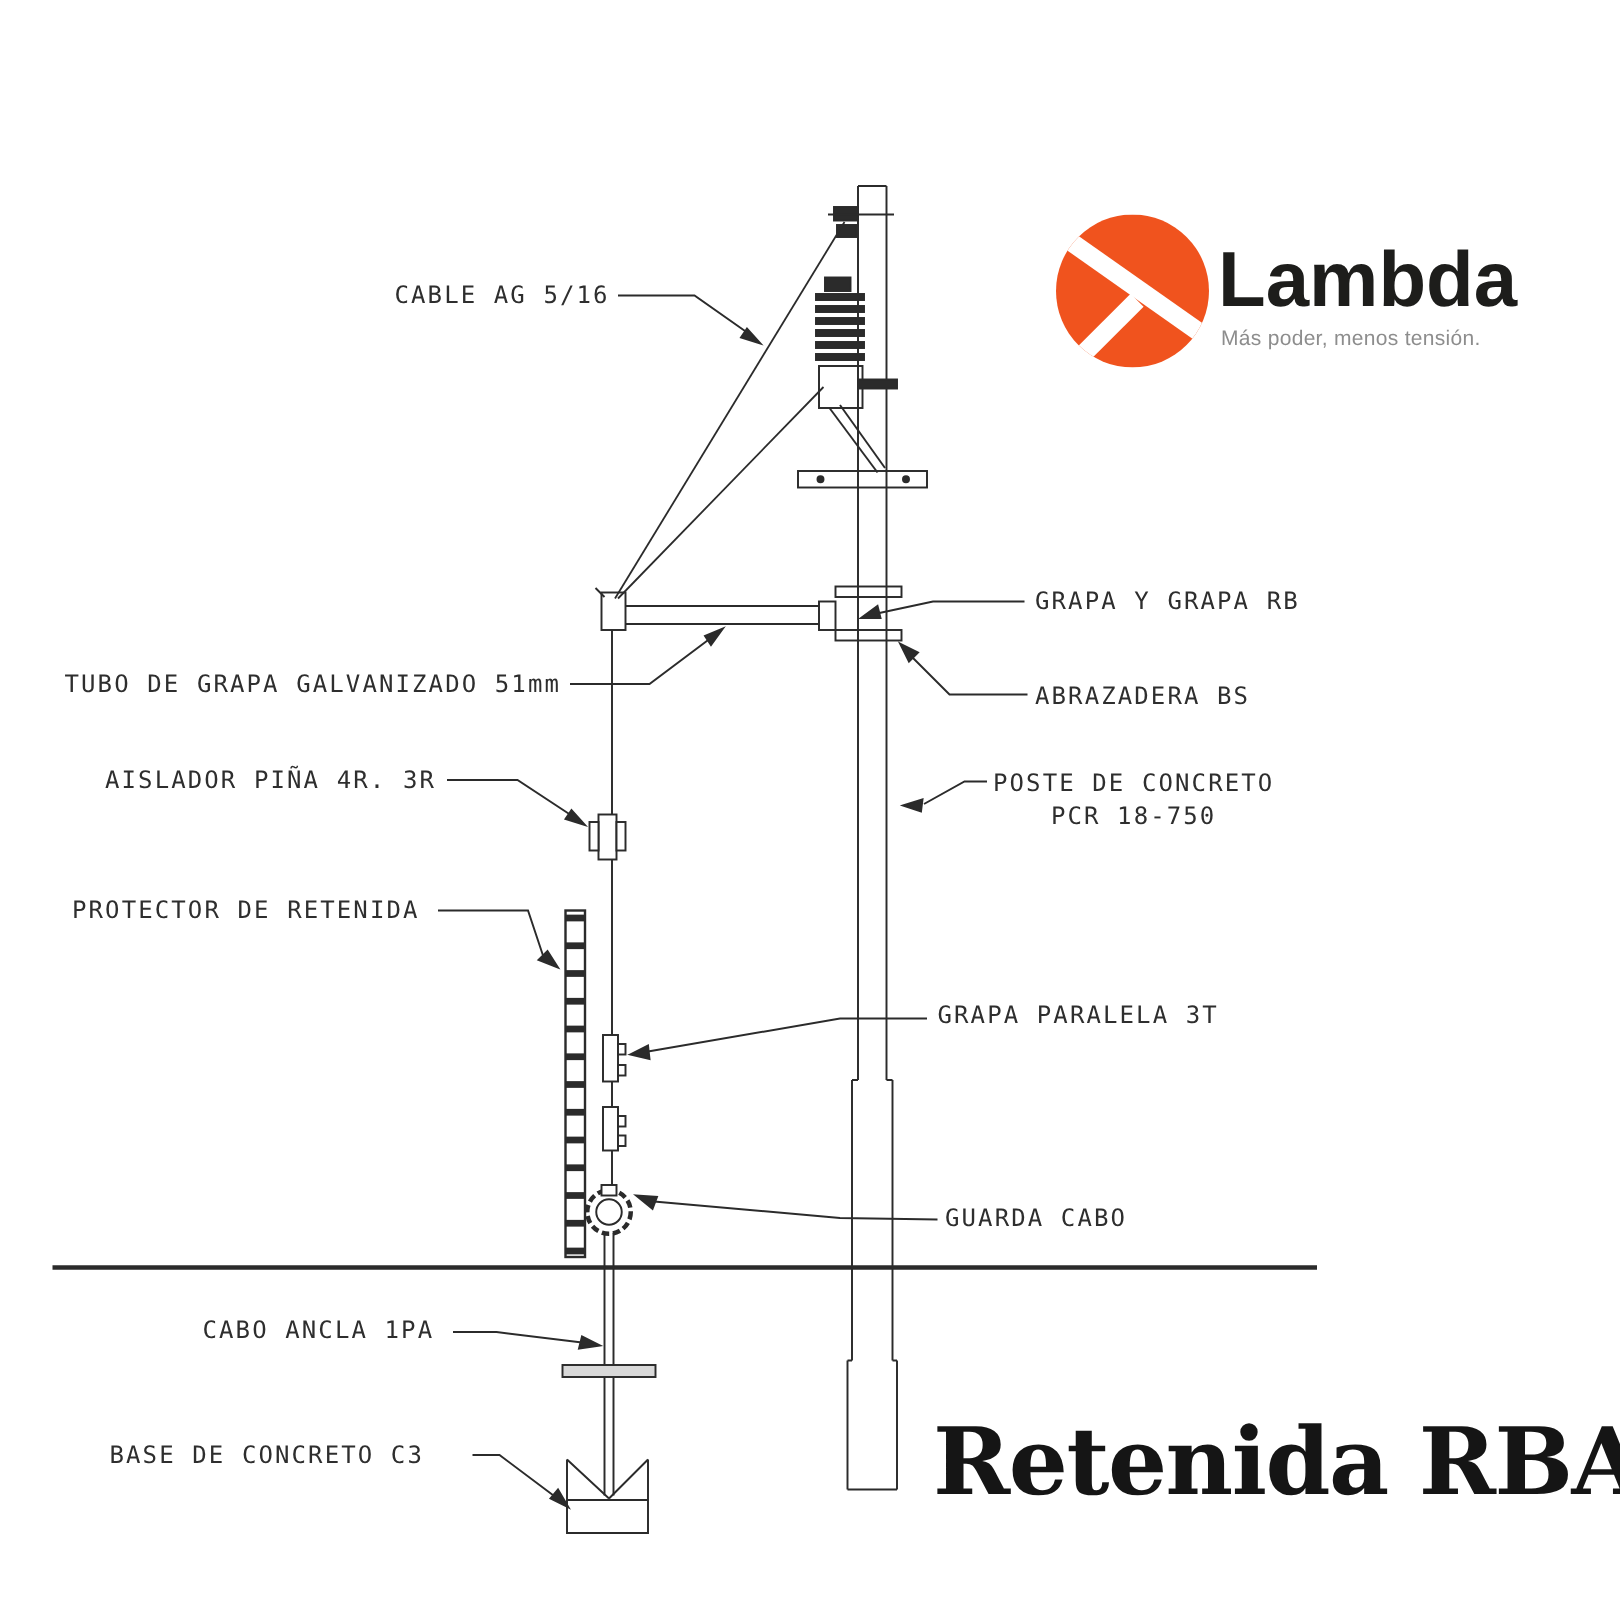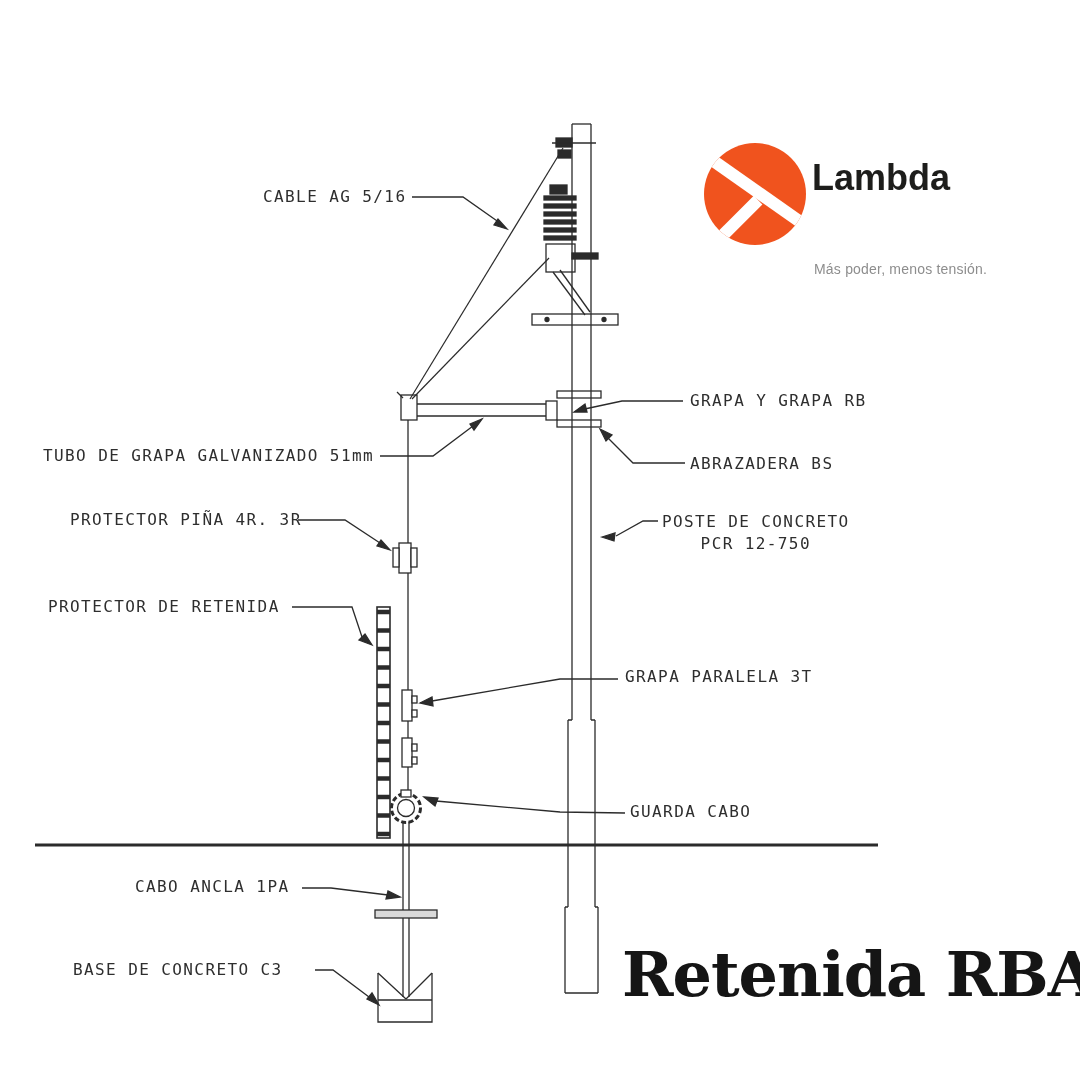--- a/index.html
+++ b/index.html
@@ -8,23 +8,23 @@
   .stage{position:absolute;left:0;top:0;width:1080px;height:1000px;border-radius:13px;}
   svg.drawing{position:absolute;left:0;top:0;}
   .lbl{position:absolute;font-size:16px;letter-spacing:1.4px;color:#2e2e2e;white-space:nowrap;
        font-family:"DejaVu Sans Mono", monospace;}
   .lbl2{line-height:22px;text-align:center;}
   .title{position:absolute;left:622px;top:938px;font-family:"DejaVu Serif", serif;
          font-weight:700;font-size:62px;color:#151515;letter-spacing:-1px;white-space:nowrap;}
   .logo{position:absolute;left:704px;top:143px;width:320px;height:110px;}
   .logo-mark{position:absolute;left:0;top:0;width:102px;height:102px;}
   .logo-name{position:absolute;left:108px;top:14px;font-family:"Liberation Sans", sans-serif;
-             font-weight:700;font-size:36px;color:#1d1d1b;letter-spacing:0px;}
+             font-weight:700;font-size:52px;color:#1d1d1b;letter-spacing:0px;}
   .logo-tag{position:absolute;left:110px;top:74px;font-family:"Liberation Sans", sans-serif;
-            font-size:14px;color:#8d8d8d;letter-spacing:0.2px;margin-top:44px;}
+            font-size:14px;color:#8d8d8d;letter-spacing:0.2px;}
 </style>
 </head>
 <body>
 
 <div class="stage">
 
   <svg class="drawing" width="1080" height="1080" viewBox="0 0 1080 1080" stroke="#2b2b2b" fill="none" stroke-width="1.3">
 
     <g>
       <path d="M572,124 L591,124"></path>
@@ -167,27 +167,27 @@
       <polygon points="400,897 386,899 388,891" fill="#2b2b2b"></polygon>
     </g>
     <g>
       <polyline points="315,970 333,970 369,997"></polyline>
       <polygon points="379,1005 367,999 372,993" fill="#2b2b2b"></polygon>
     </g>
   </svg>
 
   <div class="lbl" style="left:263px;top:187px">CABLE AG 5/16</div>
   <div class="lbl" style="left:43px;top:446px">TUBO DE GRAPA GALVANIZADO 51mm</div>
-  <div class="lbl" style="left:70px;top:510px">PROTECTOR PIÑA 4R. 3R</div>
+  <div class="lbl" style="left:70px;top:510px">AISLADOR PIÑA 4R. 3R</div>
   <div class="lbl" style="left:48px;top:597px">PROTECTOR DE RETENIDA</div>
   <div class="lbl" style="left:690px;top:391px">GRAPA Y GRAPA RB</div>
   <div class="lbl" style="left:690px;top:454px">ABRAZADERA BS</div>
   <div class="lbl lbl2" style="left:662px;top:511px">
     <div>POSTE DE CONCRETO</div>
-    <div>PCR 12-750</div>
+    <div>PCR 18-750</div>
   </div>
   <div class="lbl" style="left:625px;top:667px">GRAPA PARALELA 3T</div>
   <div class="lbl" style="left:630px;top:802px">GUARDA CABO</div>
   <div class="lbl" style="left:135px;top:877px">CABO ANCLA 1PA</div>
   <div class="lbl" style="left:73px;top:960px">BASE DE CONCRETO C3</div>
 
   <div class="title">Retenida RBA</div>
 
   <div class="logo">
     <svg class="logo-mark" viewBox="0 0 100 100">

